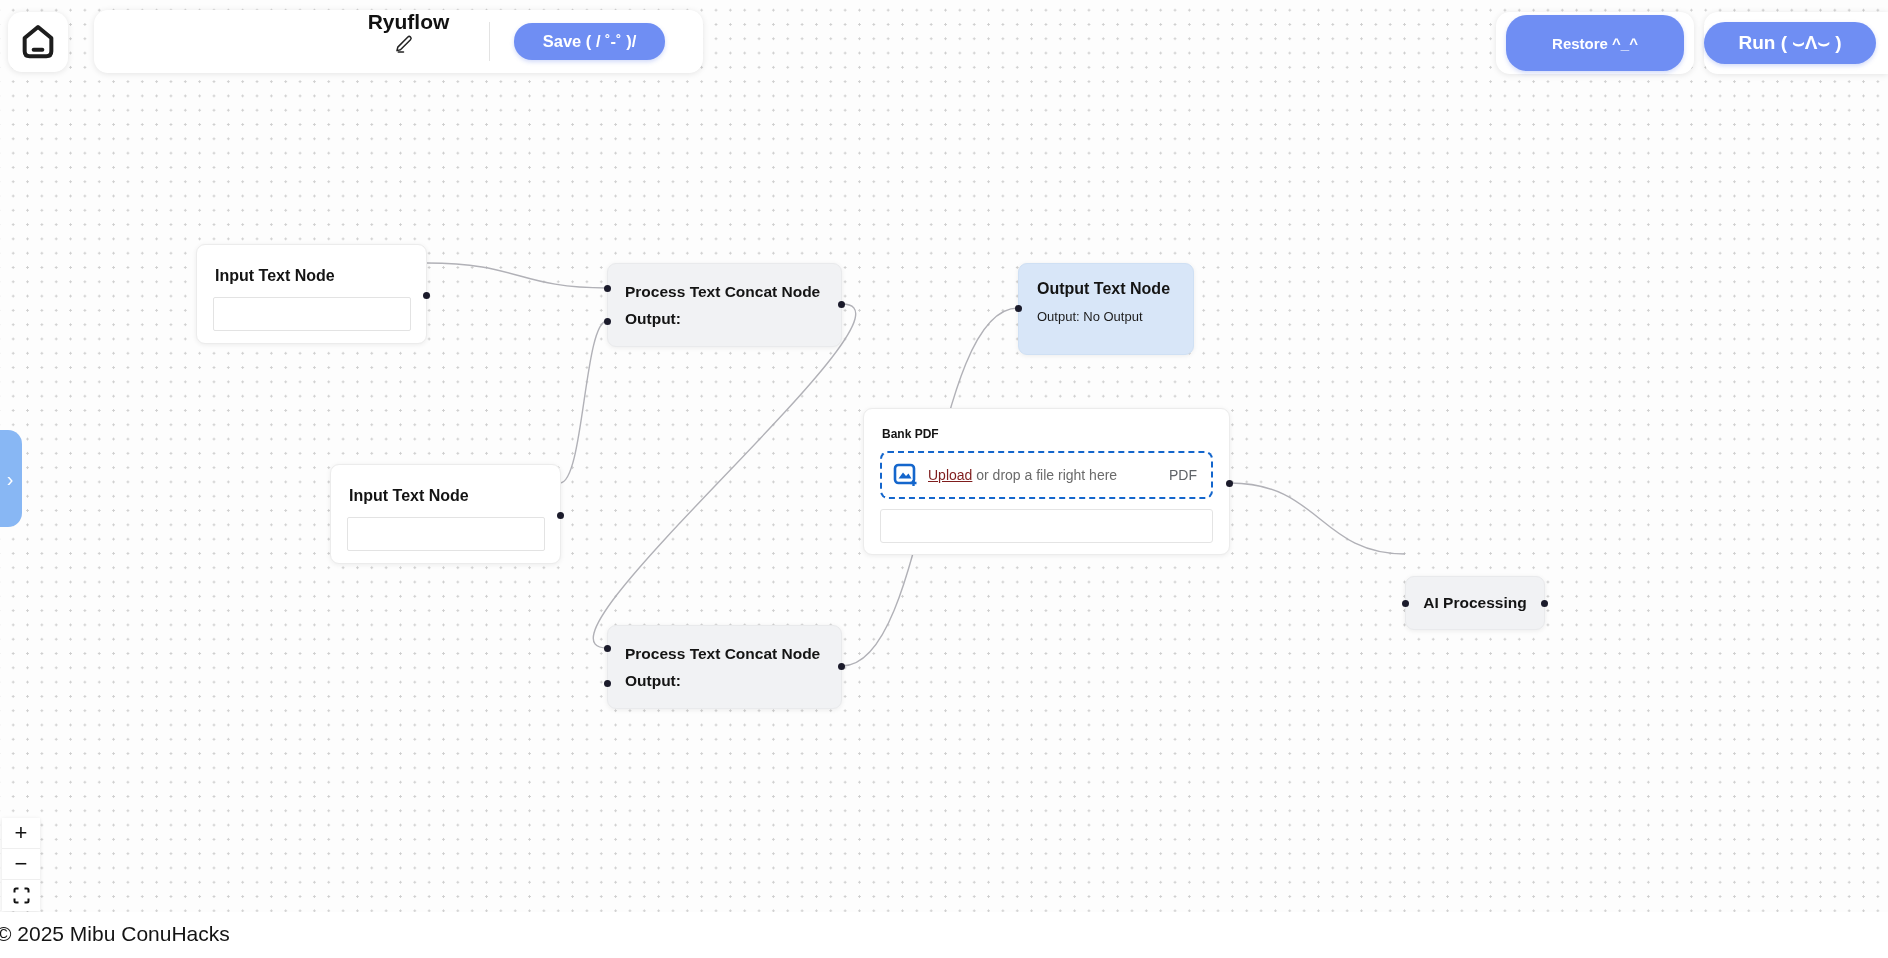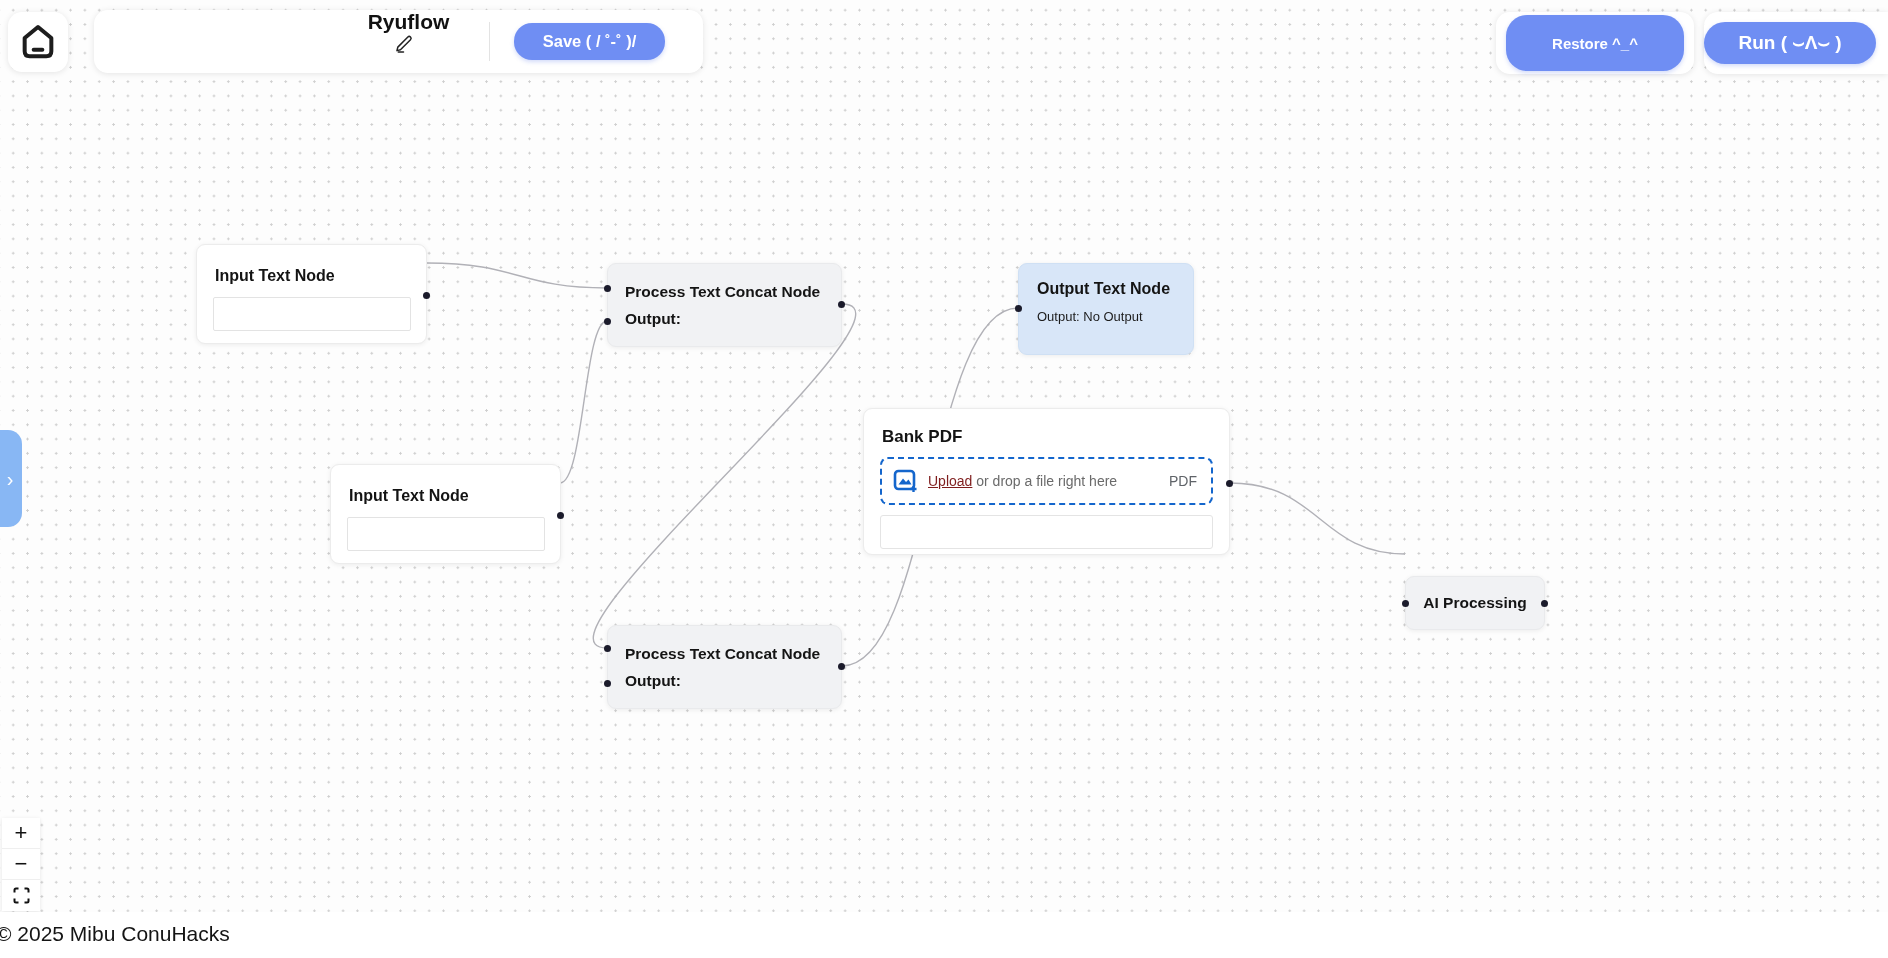--- a/index.html
+++ b/index.html
@@ -34,21 +34,21 @@
   .n-process .line1 { font-size:15.5px; font-weight:bold; color:#141414; margin-top:3px; }
   .n-process .line2 { font-size:15.5px; font-weight:bold; color:#141414; margin-top:9px; }
 
   
   .n-output { width:176px; height:92px; padding:8px 18px; }
   .n-output .node-title { font-size:16px; margin-top:8px; }
   .n-output .out-text { font-size:13px; color:#1c1c1c; margin-top:11px; }
 
   
   .n-bank { width:367px; height:147px; padding:14px 16px; }
-  .n-bank .node-title { font-size:17px; margin:4px 0 10px 2px; }
+  .n-bank .node-title { font-size:12px; margin:4px 0 10px 2px; }
   .dropzone { display:flex; align-items:center; height:48px; border:2px dashed #1466cc; border-radius:8px; padding:0 14px 0 10px; }
   .dropzone .up-icon { flex:0 0 auto; margin-right:9px; display:flex; }
   .dropzone .up-text { font-size:14px; color:#6a6a6a; white-space:nowrap; }
   .dropzone .up-link { text-decoration:underline; color:#7f1d1d; cursor:pointer; }
   .dropzone .file-type { margin-left:auto; font-size:14px; color:#5f6368; }
   .n-bank input { width:333px; height:34px; border:1px solid #e4e4e4; border-radius:3px; margin-top:10px; font-size:14px; padding:0 8px; outline:none; }
 
   
   .n-ai { width:140px; height:54px; display:flex; align-items:center; justify-content:center; }
   .n-ai .node-title { font-size:15.5px; }

